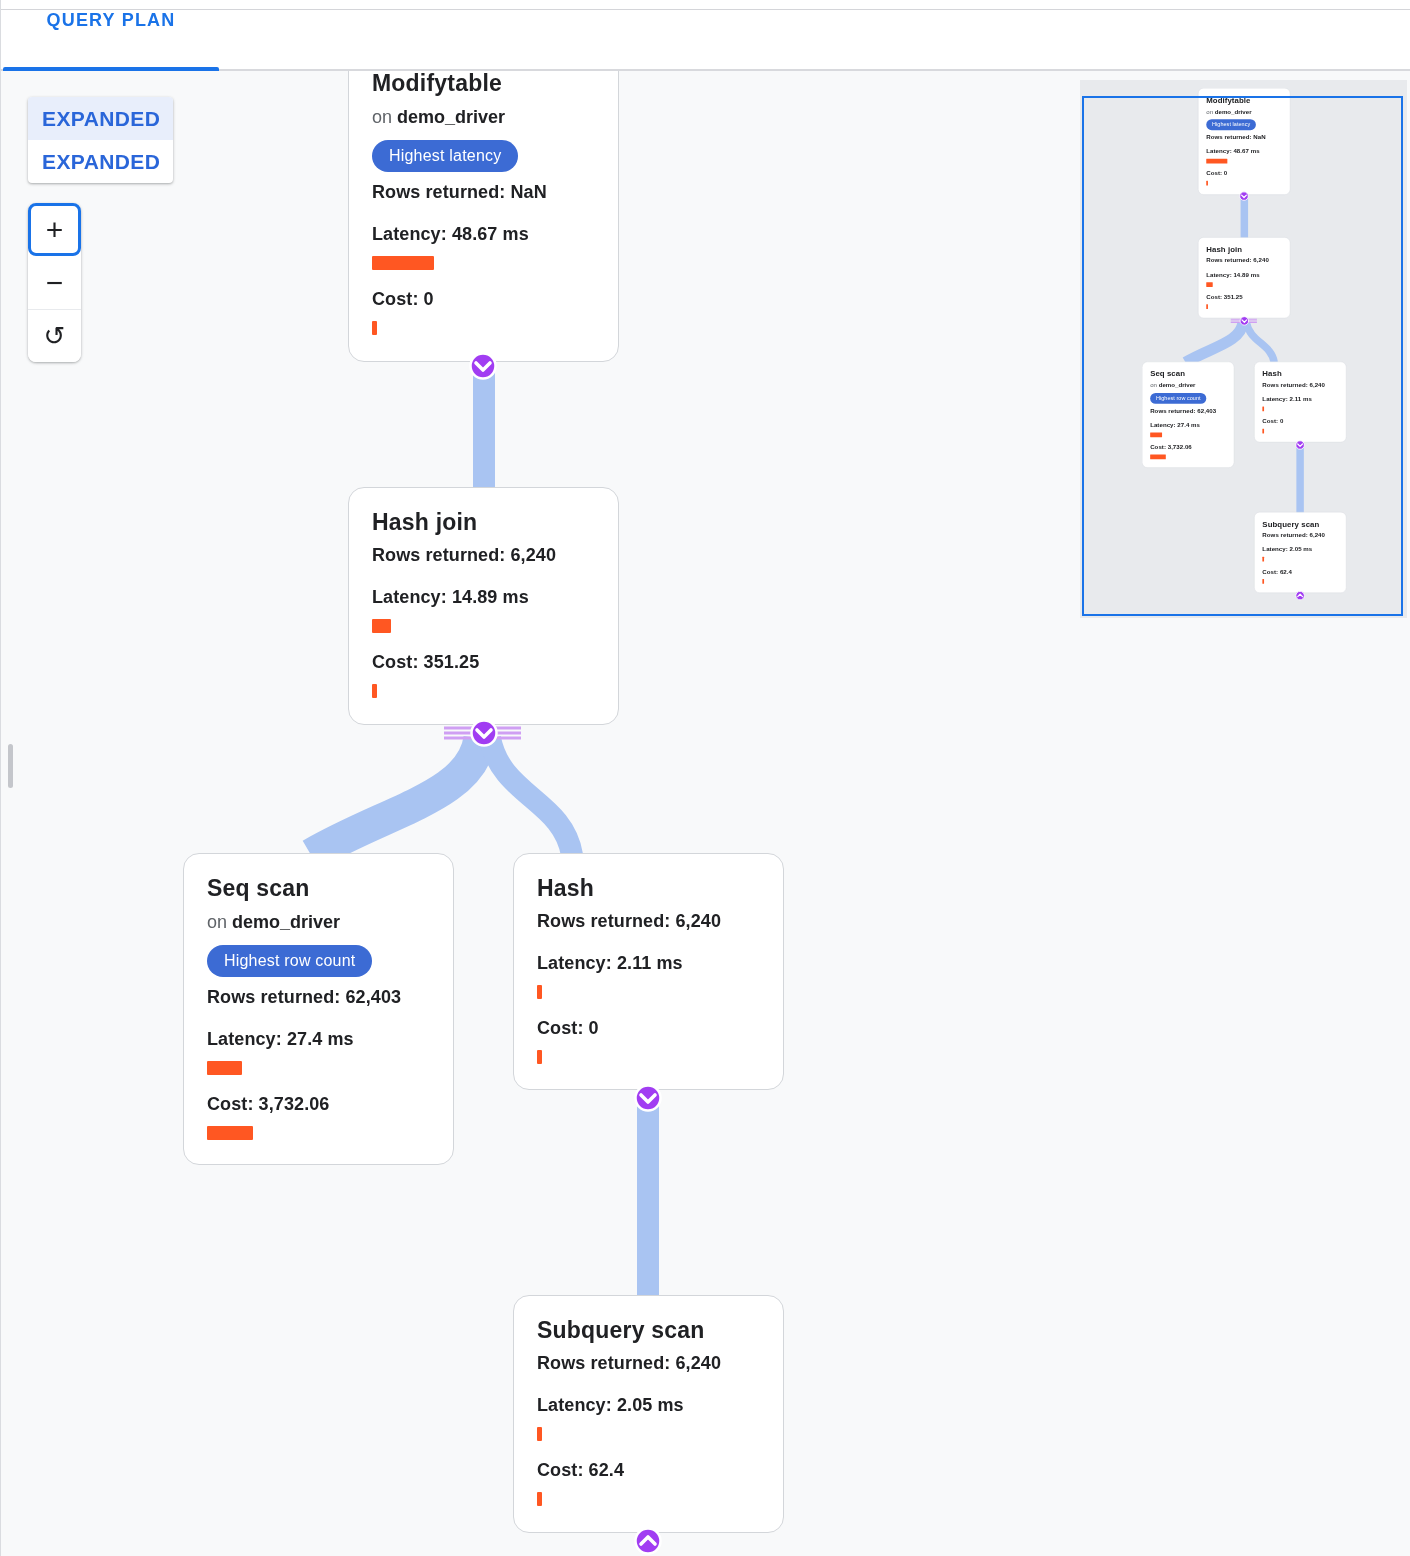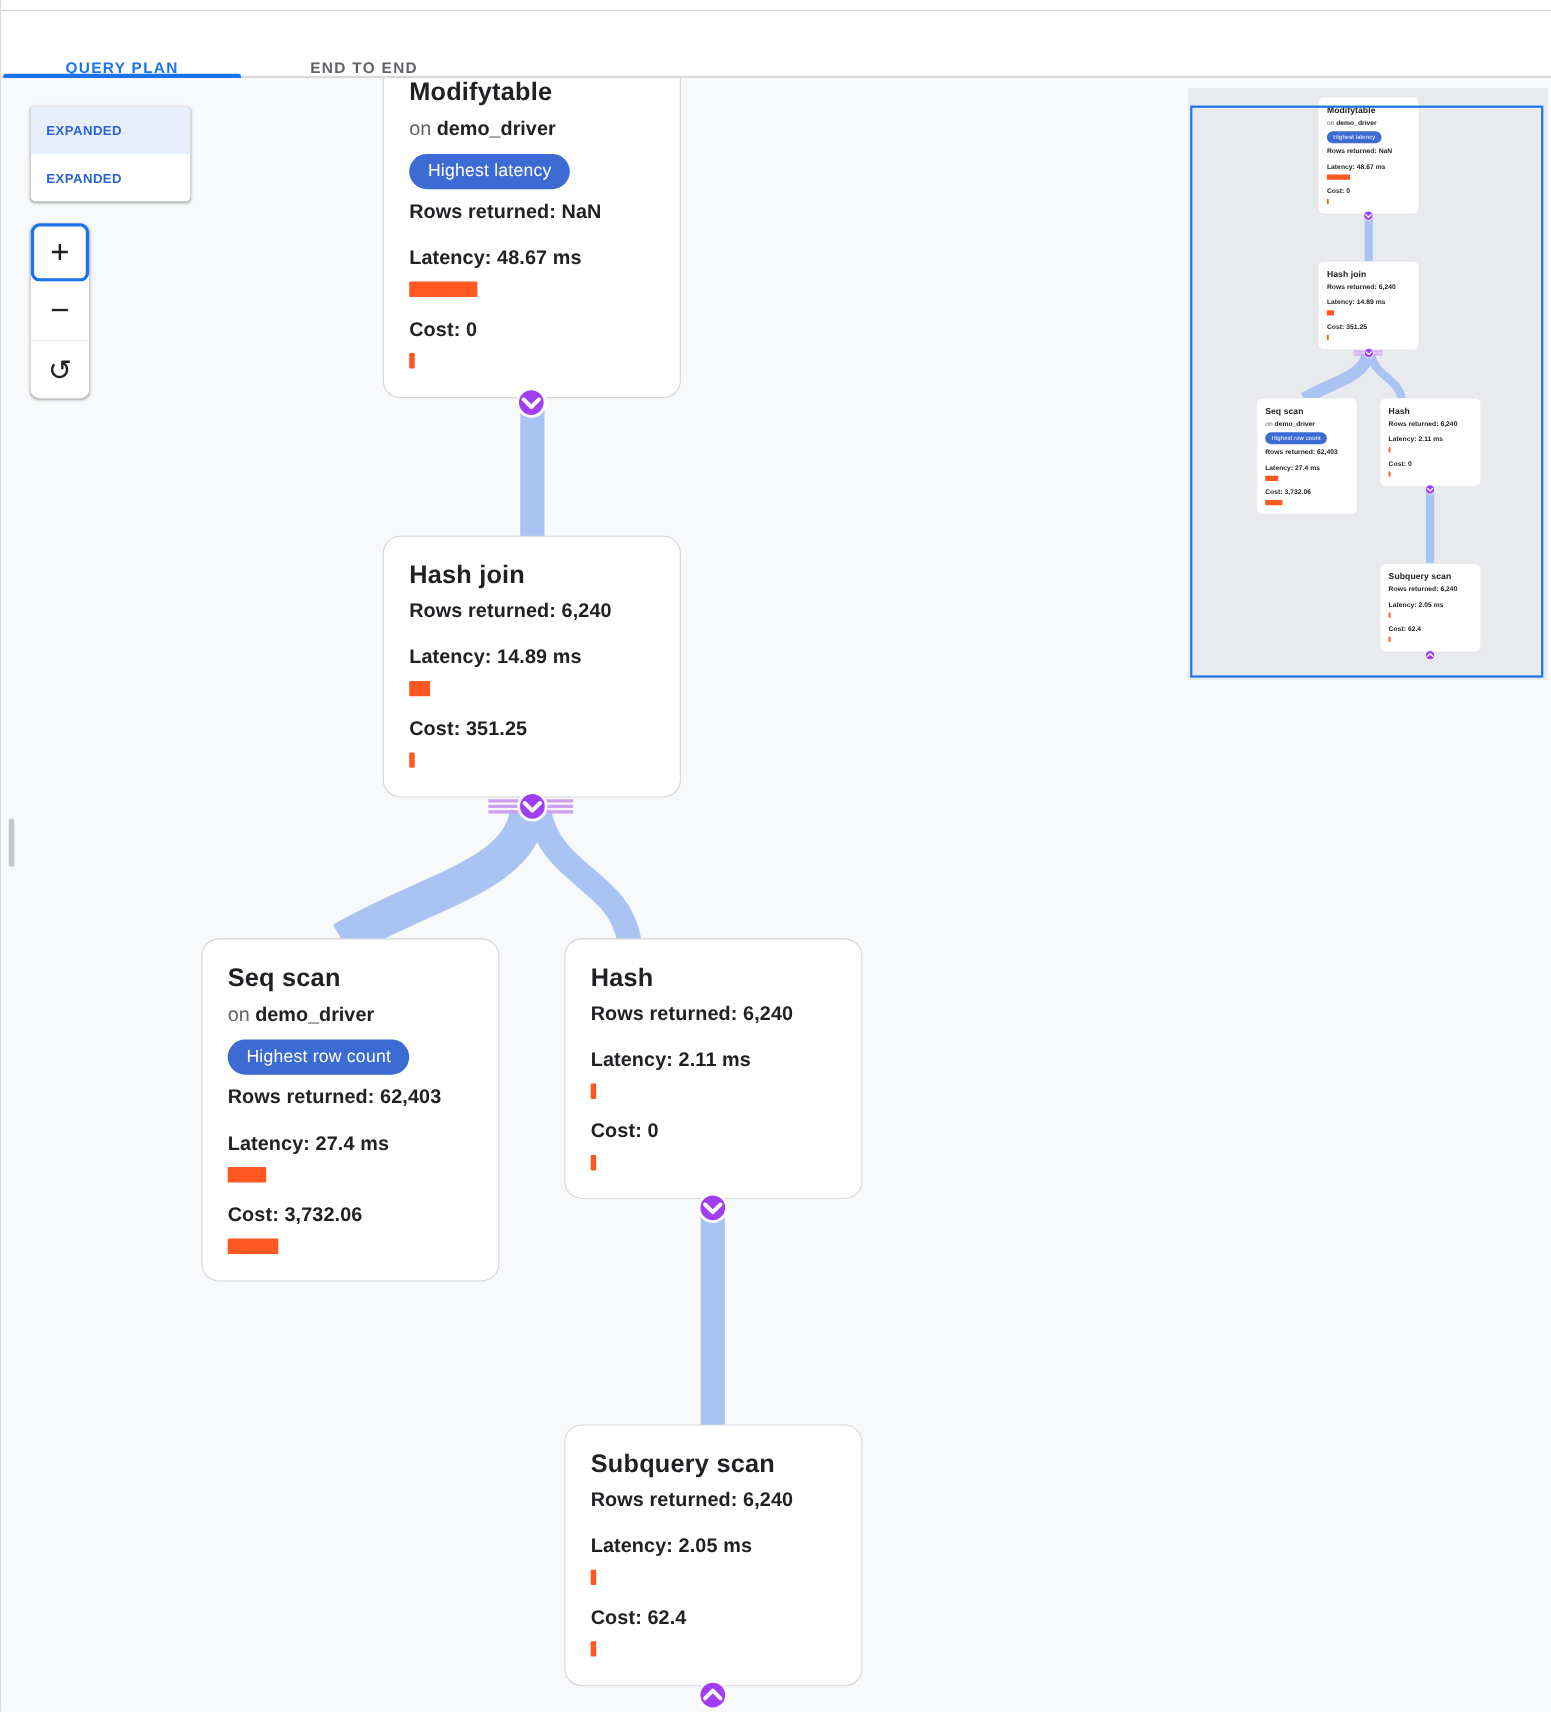--- a/index.html
+++ b/index.html
@@ -11,40 +11,40 @@
   }
 
   
   .topbar {
     position:absolute; left:0; top:0; width:1410px; height:71px;
     background:#fff; z-index:10; border-bottom:2px solid #d8d9dd;
   }
   .topstrip { height:10px; border-bottom:1px solid #d4d5d9; background:#fff; }
   .tabs { display:flex; height:59px; }
   .tab {
-    width:220px; display:flex; align-items:flex-end; justify-content:center;
-    font-size:14px; font-weight:700; letter-spacing:1.2px; cursor:pointer;
+    width:220px; display:flex; align-items:flex-start; justify-content:center;
+    font-size:18px; font-weight:700; letter-spacing:1.2px; cursor:pointer;
     position:relative; color:#5f6368;
   }
   .tab.active { color:#1a73e8; }
   .tab.active .tab-indicator {
     position:absolute; left:2px; right:2px; bottom:-2px; height:4px;
     background:#1a73e8; border-radius:2px 2px 0 0;
   }
 
   
   .toggle-card {
     position:absolute; left:27px; top:97px; width:145px; z-index:6;
     background:#fff; border-radius:4px;
     box-shadow:0 1px 3px rgba(60,64,67,.3), 0 1px 2px rgba(60,64,67,.15);
     overflow:hidden;
   }
   .toggle-row {
     height:43px; display:flex; align-items:center; padding-left:14px;
-    font-size:12px; font-weight:700; letter-spacing:.4px; color:#2a66d9; cursor:pointer;
+    font-size:21px; font-weight:700; letter-spacing:.4px; color:#2a66d9; cursor:pointer;
   }
   .toggle-row.selected { background:#e8eefb; }
 
   .zoom-card {
     position:absolute; left:27px; top:203px; width:53px; z-index:6;
     background:#fff; border-radius:8px;
     box-shadow:0 1px 3px rgba(60,64,67,.3), 0 1px 2px rgba(60,64,67,.15);
   }
   .zoom-btn {
     width:53px; height:53px; display:flex; align-items:center; justify-content:center;
@@ -110,23 +110,20 @@
 </head>
 <body>
 
 <div class="topbar">
   <div class="topstrip"></div>
   <div class="tabs">
     <div class="tab active">
       <span>QUERY PLAN</span>
       <div class="tab-indicator"></div>
     </div>
-    <div class="tab">
-      <span>END TO END</span>
-    </div>
   </div>
 </div>
 
 <div class="toggle-card">
   <div class="toggle-row selected">EXPANDED</div>
   <div class="toggle-row">EXPANDED</div>
 </div>
 
 <div class="zoom-card">
   <button class="zoom-btn zoom-in">+</button>

